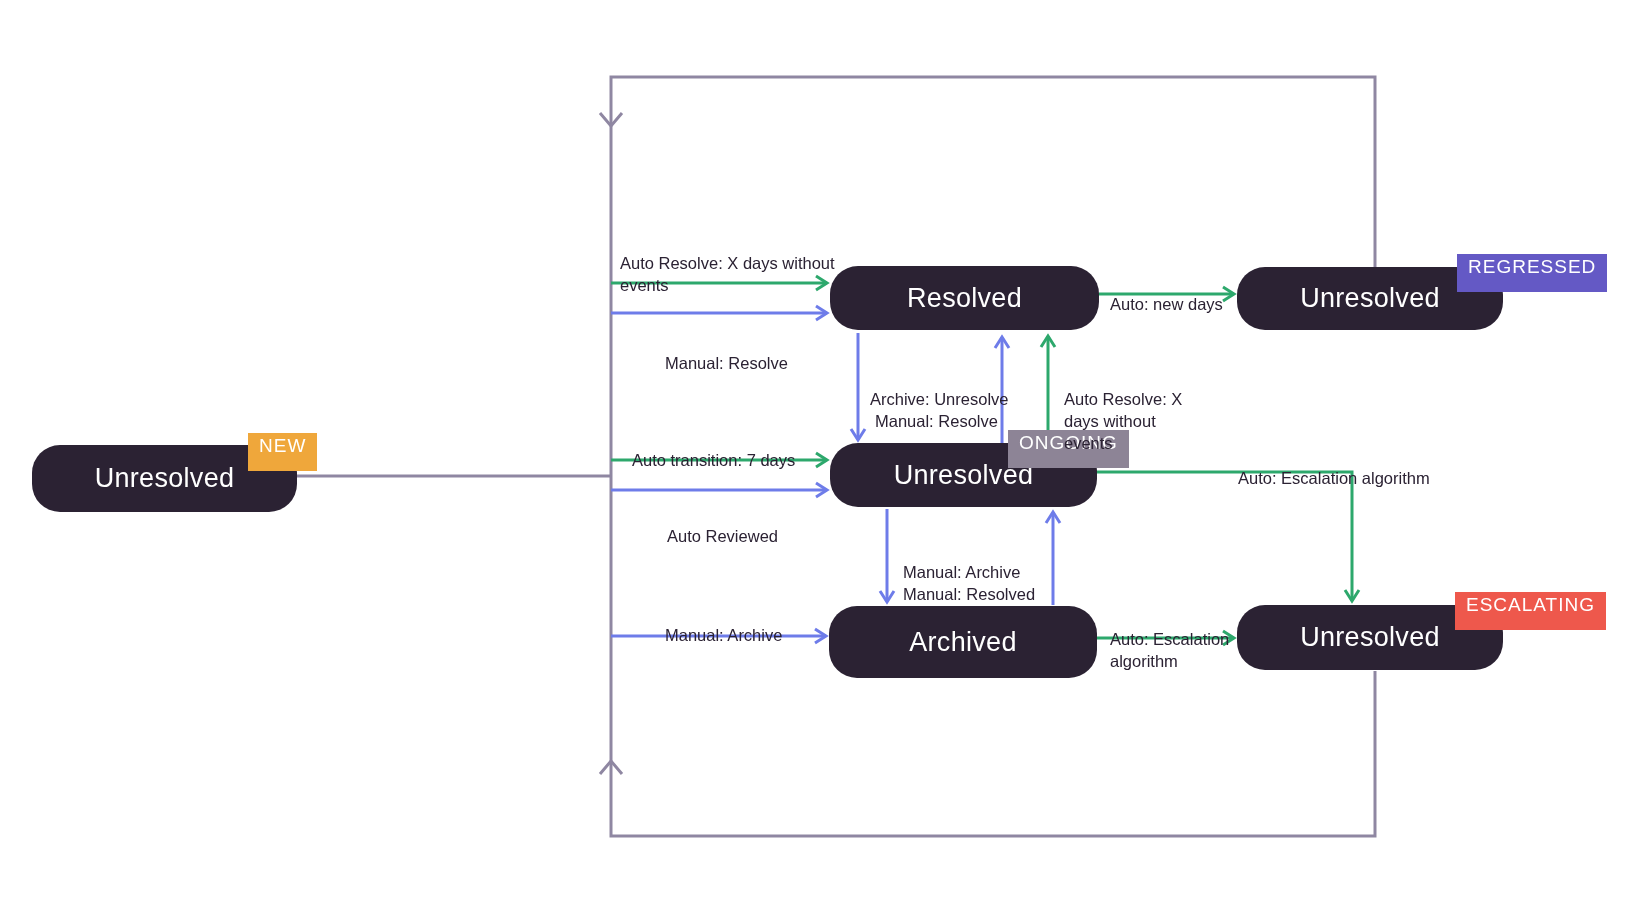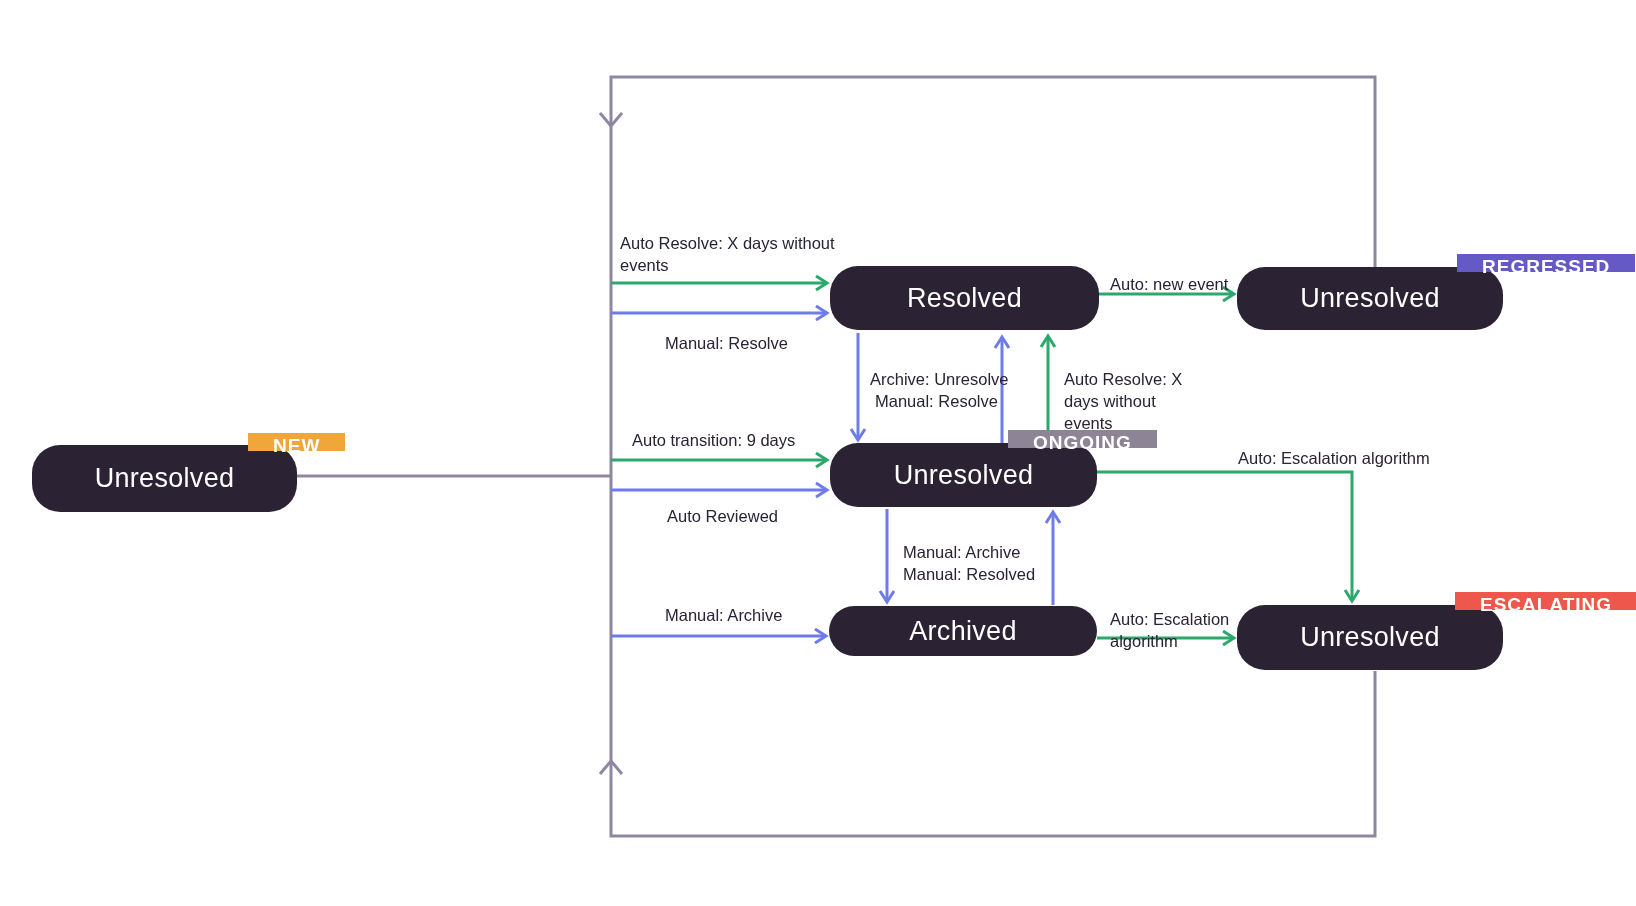--- a/index.html
+++ b/index.html
@@ -8,28 +8,29 @@
     background:var(--background,#fff);
     font-family:"Liberation Sans","DejaVu Sans",sans-serif;
   }
   .arrows{position:absolute;left:0;top:0;width:1636px;height:906px;}
   .node{
     position:absolute;display:flex;align-items:center;justify-content:center;
     background:var(--node_bg,#2b2233);color:var(--node_text,#fff);
     font-size:27px;font-weight:500;letter-spacing:.3px;border-radius:28px;
   }
   .badge{
-    position:absolute;height:18px;line-height:26px;padding:0 25px;
-    color:#fff;font-size:19px;font-weight:700;letter-spacing:1px;
+    position:absolute;height:38px;line-height:26px;padding:0 11px;
+    color:#fff;font-size:19px;font-weight:400;letter-spacing:1px;
     white-space:nowrap;
   }
   .elabel{
     position:absolute;color:var(--label_text,#2b2233);
     font-size:16.5px;line-height:22px;font-weight:500;
     white-space:pre-line;
+    margin-top:20px;
   }
 </style>
 </head>
 <body>
 
 <div class="canvas">
 
   <svg class="arrows" viewBox="0 0 1636 906" xmlns="http://www.w3.org/2000/svg">
     <defs>
       <marker id="ah-green" markerUnits="userSpaceOnUse" markerWidth="18" markerHeight="18" viewBox="0 0 18 18" refX="13" refY="9" orient="auto">
@@ -67,43 +68,43 @@
   </div>
   <div class="node" style="left:830px;top:266px;width:269px;height:64px">
     <span>Resolved</span>
   </div>
   <div class="node" style="left:1237px;top:267px;width:266px;height:63px">
     <span>Unresolved</span>
   </div>
   <div class="node" style="left:830px;top:443px;width:267px;height:64px">
     <span>Unresolved</span>
   </div>
-  <div class="node" style="left:829px;top:606px;width:268px;height:50px">
+  <div class="node" style="left:829px;top:606px;width:268px;height:72px">
     <span>Archived</span>
   </div>
   <div class="node" style="left:1237px;top:605px;width:266px;height:65px">
     <span>Unresolved</span>
   </div>
 
   <div class="badge" style="left:248px;top:433px;background:var(--badge_new)">NEW</div>
   <div class="badge" style="left:1457px;top:254px;background:var(--badge_regressed)">REGRESSED</div>
   <div class="badge" style="left:1008px;top:430px;background:var(--badge_ongoing)">ONGOING</div>
   <div class="badge" style="left:1455px;top:592px;background:var(--badge_escalating)">ESCALATING</div>
 
   <div class="elabel" style="left:620px;top:232px">Auto Resolve: X days without
 events</div>
   <div class="elabel" style="left:665px;top:332px">Manual: Resolve</div>
-  <div class="elabel" style="left:632px;top:429px">Auto transition: 9 days</div>
+  <div class="elabel" style="left:632px;top:429px">Auto transition: 7 days</div>
   <div class="elabel" style="left:667px;top:505px">Auto Reviewed</div>
   <div class="elabel" style="left:665px;top:604px">Manual: Archive</div>
   <div class="elabel" style="left:870px;top:368px">Archive: Unresolve</div>
   <div class="elabel" style="left:875px;top:390px">Manual: Resolve</div>
   <div class="elabel" style="left:1064px;top:368px">Auto Resolve: X
 days without
 events</div>
-  <div class="elabel" style="left:1110px;top:273px">Auto: new event</div>
+  <div class="elabel" style="left:1110px;top:273px">Auto: new days</div>
   <div class="elabel" style="left:1238px;top:447px">Auto: Escalation algorithm</div>
   <div class="elabel" style="left:903px;top:541px">Manual: Archive</div>
   <div class="elabel" style="left:903px;top:563px">Manual: Resolved</div>
   <div class="elabel" style="left:1110px;top:608px">Auto: Escalation
 algorithm</div>
 
 </div>
 
 </body></html>

